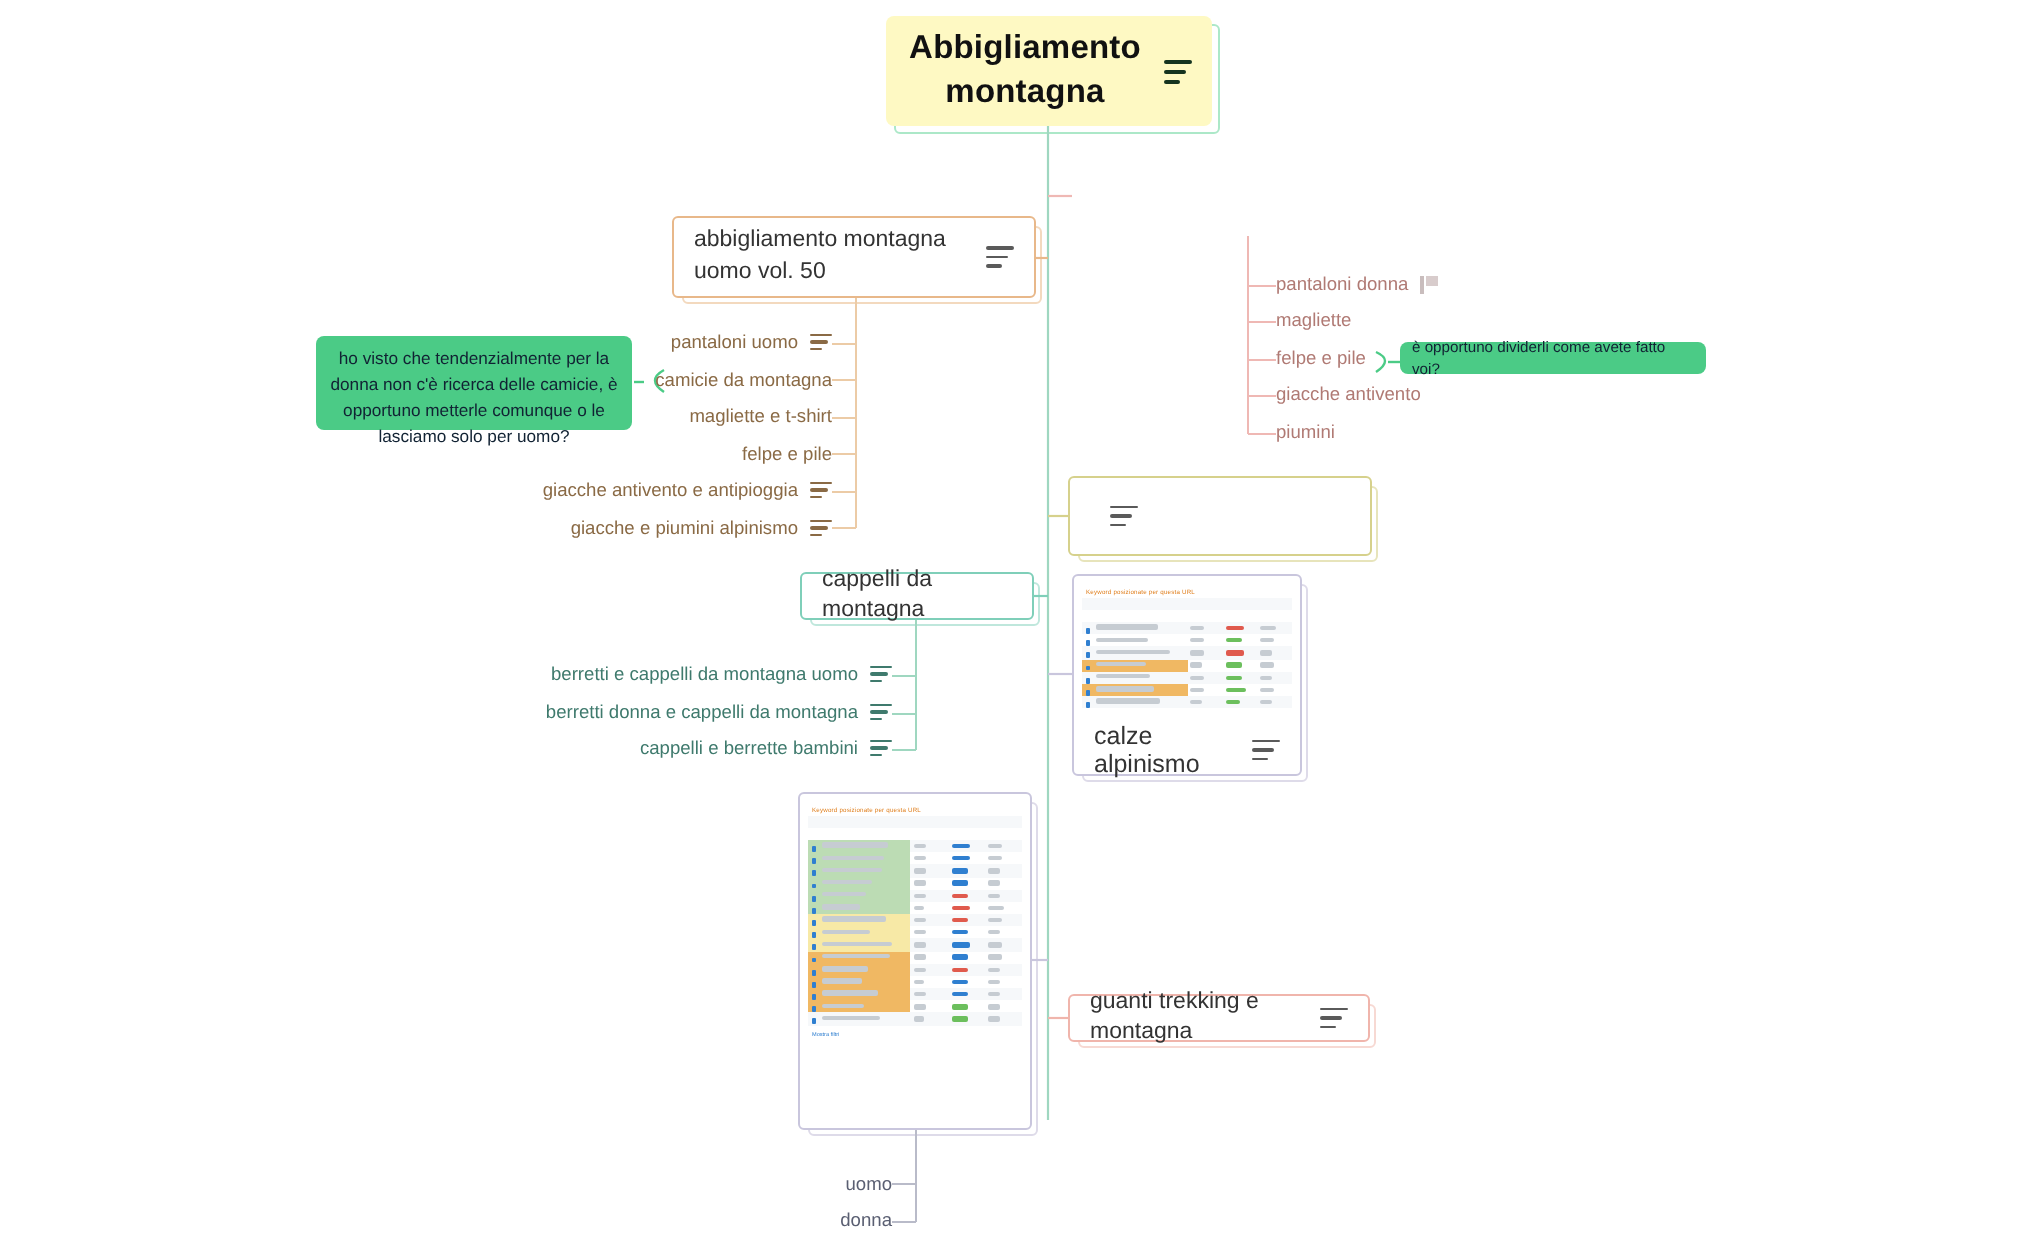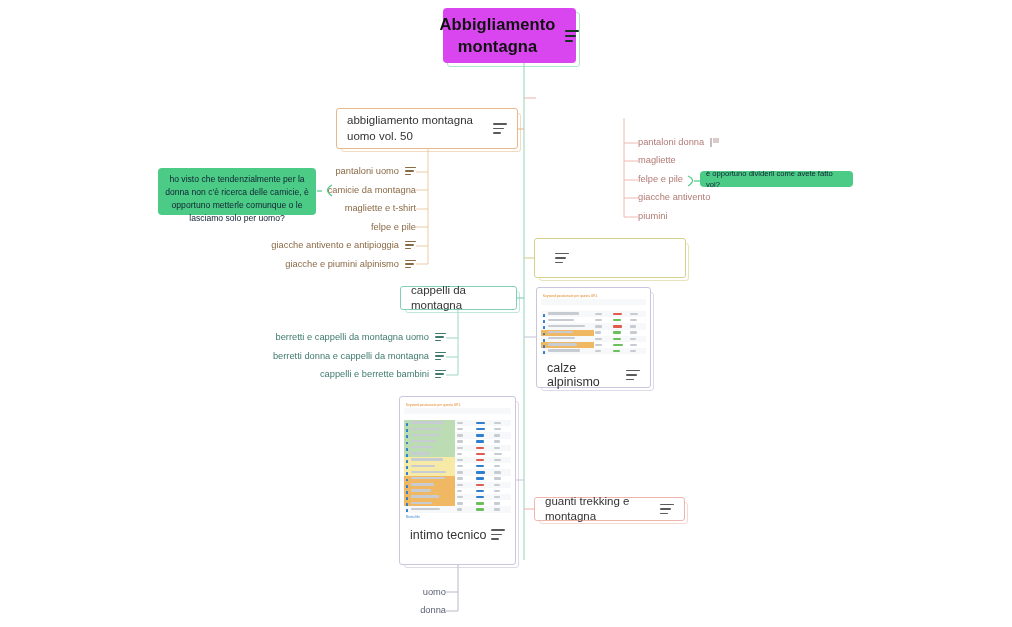--- a/index.html
+++ b/index.html
@@ -37,22 +37,22 @@
 
   
   .menu{display:inline-block;width:14px;}
   .menu i{display:block;height:1.5px;background:#5a5a5a;margin-bottom:3px;border-radius:1px;}
   .menu i:nth-child(1){width:14px;}
   .menu i:nth-child(2){width:11px;}
   .menu i:nth-child(3){width:8px;margin-bottom:0;}
 
   
   #root{
-    left:443px;top:8px;width:133px;height:55px;
-    background:#d946ef;border:none;border-radius:4px;
+    left:443px;top:8px;width:163px;height:55px;
+    background:#fef9c3;border:none;border-radius:4px;
     justify-content:center;text-align:center;
     font-size:16.5px;font-weight:700;color:#111;
     letter-spacing:.1px;
   }
   #root .shadow{border-color:rgba(72,203,133,.45);}
   #root .menu i{background:#15341f;height:2px;}
 
   
   .n-donna{left:536px;top:78px;width:178px;height:40px;border-color:#efb8b4;font-size:11.5px;}
   .n-donna .shadow{border-color:#f6dcd9;}
@@ -647,28 +647,20 @@
                 <span class="bar c-green" style="width:42%"></span>
               </td>
               <td>
                 <span class="bar c-grey" style="width:30%"></span>
               </td>
             </tr>
         </tbody>
       </table>
       <div class="foot">Mostra filtri</div>
     </div>
-    <div class="cap">
-      <span class="txt">intimo tecnico</span>
-      <span class="menu">
-          <i></i>
-          <i></i>
-          <i></i>
-        </span>
-    </div>
   </div>
 
   <div class="leaf lf-int r" style="left:380px;top:587px;width:66px;">
     <span>uomo</span>
   </div>
   <div class="leaf lf-int r" style="left:380px;top:605px;width:66px;">
     <span>donna</span>
   </div>
 
   <div class="node n-guanti">

